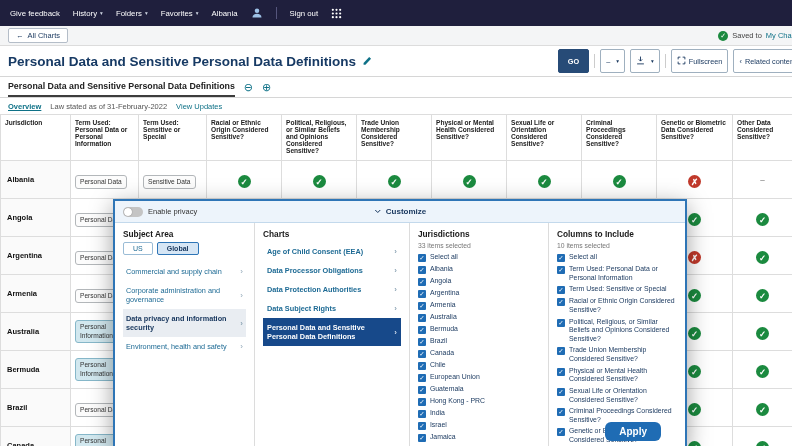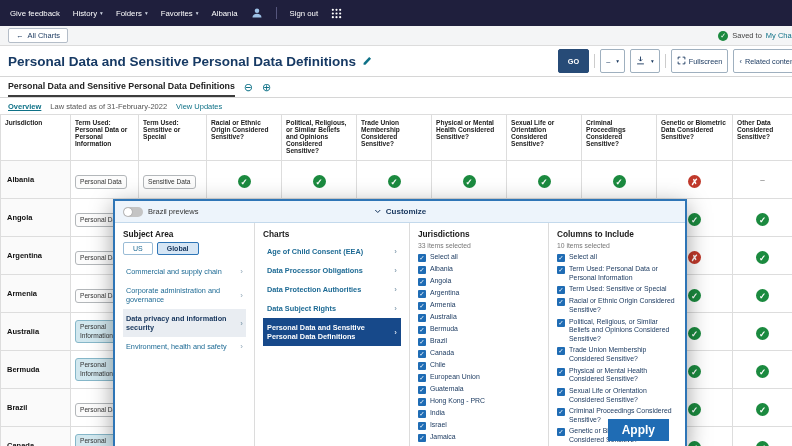--- a/index.html
+++ b/index.html
@@ -79,21 +79,21 @@
   ul{list-style:none}
   .plist li{display:flex;align-items:center;justify-content:space-between;gap:4px;padding:5px 3px;font-size:7.3px;color:var(--c-popup_link)}
   .plist li .lbl{flex:1}
   .plist li .chev{color:#8fa6b6;font-size:8px;flex:0 0 auto}
   .plist li.sel{background:#e9edf2;color:#17365d;font-weight:bold}
   .charts-list li{font-weight:bold;padding:5px 4px}
   .charts-list li.sel{background:var(--c-selected_navy);color:#fff}
   .charts-list li.sel .chev{color:#cfdcec}
   .cblist li{display:flex;gap:4px;margin:3px 0;font-size:6.9px;color:#17365d;align-items:flex-start;line-height:1.25}
   .cb{flex:0 0 auto;width:8px;height:8px;background:var(--c-accent);border-radius:1px;color:#fff;font-size:6.5px;line-height:8px;text-align:center;margin-top:1px}
-  .apply-btn{position:absolute;right:16px;bottom:6px;background:var(--c-accent);color:#fff;font-size:12px;font-weight:bold;border:none;border-radius:0;padding:4px 14px}
+  .apply-btn{position:absolute;right:24px;bottom:6px;background:var(--c-accent);color:#fff;font-size:10px;font-weight:bold;border:none;border-radius:6px;padding:4px 14px}
 </style>
 </head>
 <body>
 
 <div class="page" data-interactable="false">
 
   <div class="navbar" data-interactable="false">
     <div class="nav-right" data-interactable="false">
       <span class="nav-link" data-interactable="true">
           <span data-interactable="false">Give feedback</span>
@@ -337,21 +337,21 @@
           <td data-interactable="false"></td>
           <td class="center" data-interactable="false"><span class="mark mark-green" data-interactable="false">✓</span></td>
           <td class="center" data-interactable="false"><span class="mark mark-green" data-interactable="false">✓</span></td>
         </tr>
       </tbody>
   </table>
 
   <div class="overlay" data-interactable="false">
     <div class="overlay-top" data-interactable="false">
       <span class="toggle" data-interactable="true"></span>
-      <span class="toggle-label" data-interactable="false">Brazil previews</span>
+      <span class="toggle-label" data-interactable="false">Enable privacy</span>
       <span class="customize" data-interactable="true">
         <svg width="8" height="8" viewBox="0 0 16 16" fill="none" stroke="#17365d" stroke-width="2">
             <path d="M3 6l5 5 5-5"></path>
           </svg>
         <span data-interactable="false">Customize</span>
       </span>
     </div>
     <div class="overlay-body" data-interactable="false">
       <div class="ocol ocol1" data-interactable="false">
         <div class="ocol-h" data-interactable="false">Subject Area</div>

